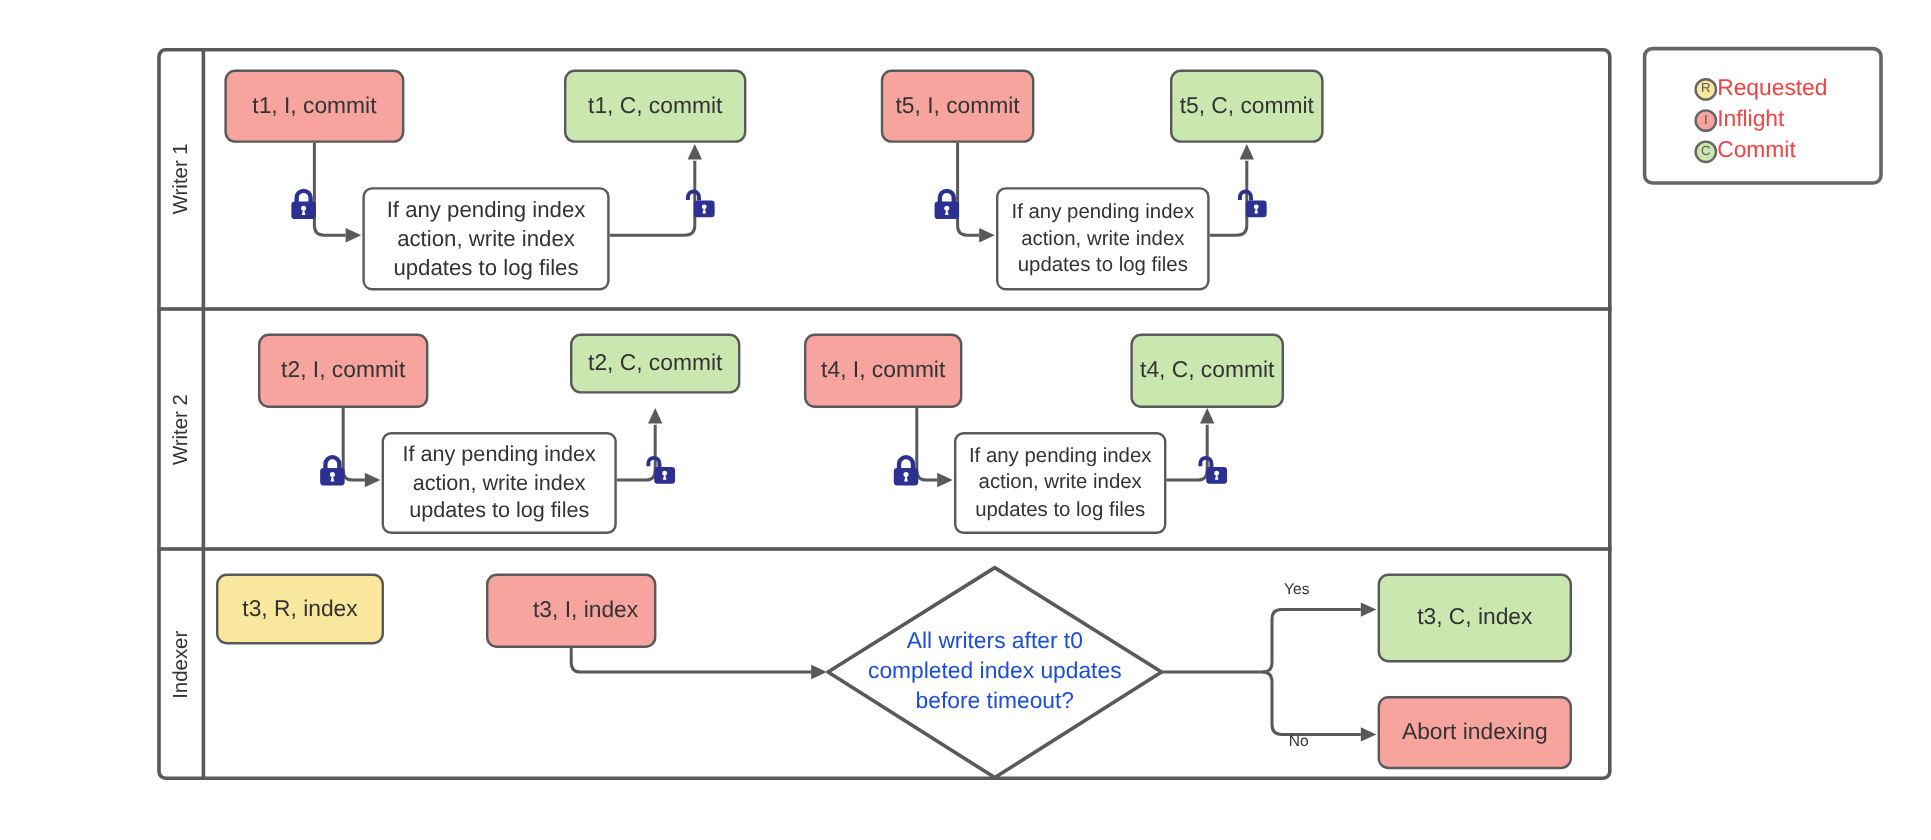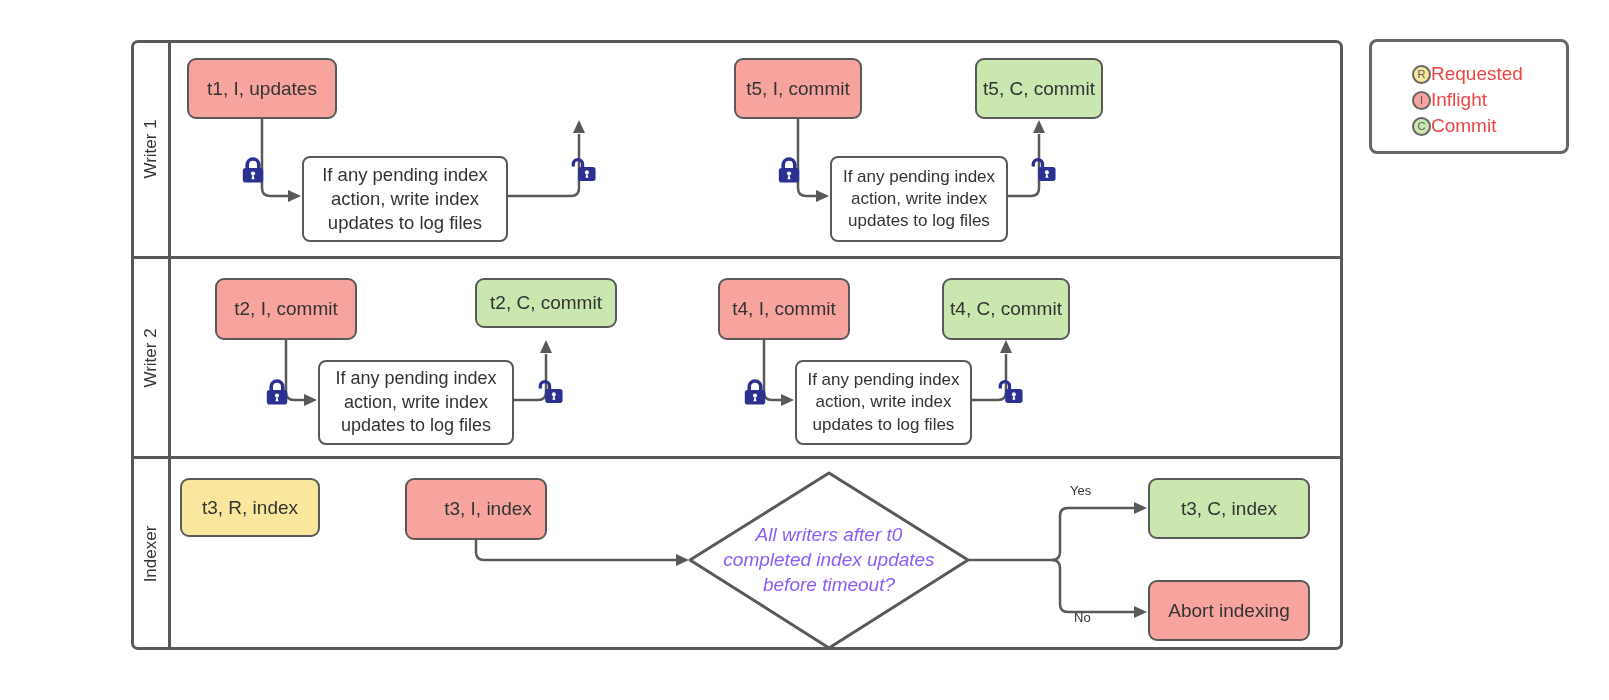--- a/index.html
+++ b/index.html
@@ -10,21 +10,21 @@
   .vline{position:absolute;width:3px;background:#595959;}
   .hline{position:absolute;height:3px;background:#595959;}
   .lane-label{position:absolute;left:151px;font-size:17px;color:#333;white-space:nowrap;
               transform:translate(-50%,-50%) rotate(-90deg);}
   .wires{position:absolute;left:0;top:0;}
   .node{position:absolute;box-sizing:border-box;border:2.5px solid #595959;display:flex;
         align-items:center;justify-content:center;font-size:19px;color:#333;text-align:center;}
   .pill{border-radius:9px;}
   .process{border-radius:8px;background:#ffffff;white-space:pre-line;line-height:1.3;}
   .diamond-label{position:absolute;transform:translate(-50%,-50%);width:280px;text-align:center;
-                 font-size:19px;line-height:1.32;white-space:pre-line;color:#8b5cf6;font-style:italic;}
+                 font-size:19px;line-height:1.32;white-space:pre-line;color:#1d4ed8;}
   .branch-label{position:absolute;font-size:13px;color:#333;}
   .lock{position:absolute;width:26px;height:28px;color:#2b3092;}
   .lock svg{display:block;}
   .legend{position:absolute;box-sizing:border-box;border:3px solid #666666;border-radius:8px;
           background:#fff;padding:22px 10px 0 40px;}
   .legend-row{display:flex;align-items:center;height:20px;margin-bottom:6px;}
   .legend-circle{width:19px;height:19px;border:2px solid #666;border-radius:50%;box-sizing:border-box;
                  display:flex;align-items:center;justify-content:center;font-size:11px;color:#595959;flex:0 0 auto;}
   .legend-label{width:128px;text-align:left;font-size:19px;color:#ef4444;}
 </style>
@@ -65,47 +65,48 @@
       <polygon points="540,353 552,353 546,340"></polygon>
       <polygon points="781,394 781,406 794,400"></polygon>
       <polygon points="1000,353 1012,353 1006,340"></polygon>
       <polygon points="676,554 676,566 689,560"></polygon>
       <polygon points="1134,502 1134,514 1147,508"></polygon>
       <polygon points="1134,606 1134,618 1147,612"></polygon>
     </g>
     <polygon points="690,560 829,473 968,560 829,648" fill="#ffffff" stroke="#595959" stroke-width="3" stroke-linejoin="round"></polygon>
   </svg>
 
-  <div class="node pill" style="left: 187px; top: 58px; width: 150px; height: 61px; background-color: rgb(247, 164, 158);">t1, I, updates</div>
+  <div class="node pill" style="left: 187px; top: 58px; width: 150px; height: 61px; background-color: rgb(247, 164, 158);">t1, I, commit</div>
+  <div class="node pill" style="left: 470px; top: 58px; width: 152px; height: 61px; background-color: rgb(201, 231, 175);">t1, C, commit</div>
   <div class="node process" style="left: 302px; top: 156px; width: 206px; height: 86px; font-size: 18.5px; background-color: rgb(255, 255, 255);">If any pending index
 action, write index
 updates to log files</div>
   <div class="node pill" style="left: 734px; top: 58px; width: 128px; height: 61px; background-color: rgb(247, 164, 158);">t5, I, commit</div>
   <div class="node pill" style="left: 975px; top: 58px; width: 128px; height: 61px; background-color: rgb(201, 231, 175);">t5, C, commit</div>
   <div class="node process" style="left: 830px; top: 156px; width: 178px; height: 86px; font-size: 17px; background-color: rgb(255, 255, 255);">If any pending index
 action, write index
 updates to log files</div>
 
   <div class="node pill" style="left: 215px; top: 278px; width: 142px; height: 62px; background-color: rgb(247, 164, 158);">t2, I, commit</div>
   <div class="node pill" style="left: 475px; top: 278px; width: 142px; height: 50px; background-color: rgb(201, 231, 175);">t2, C, commit</div>
   <div class="node process" style="left: 318px; top: 360px; width: 196px; height: 85px; font-size: 18px; background-color: rgb(255, 255, 255);">If any pending index
 action, write index
 updates to log files</div>
-  <div class="node pill" style="left: 718px; top: 278px; width: 132px; height: 62px; background-color: rgb(247, 164, 158);">t4, I, commit</div>
+  <div class="node pill" style="left: 670px; top: 278px; width: 132px; height: 62px; background-color: rgb(247, 164, 158);">t4, I, commit</div>
   <div class="node pill" style="left: 942px; top: 278px; width: 128px; height: 62px; background-color: rgb(201, 231, 175);">t4, C, commit</div>
   <div class="node process" style="left: 795px; top: 360px; width: 177px; height: 85px; font-size: 17px; background-color: rgb(255, 255, 255);">If any pending index
 action, write index
 updates to log files</div>
 
   <div class="node pill" style="left: 180px; top: 478px; width: 140px; height: 59px; background-color: rgb(249, 231, 158);">t3, R, index</div>
   <div class="node pill" style="left: 405px; top: 478px; width: 142px; height: 62px; background-color: rgb(247, 164, 158); padding-left: 24px;">t3, I, index</div>
   <div class="diamond-label" style="left:829px;top:560px;">All writers after t0
 completed index updates
 before timeout?</div>
-  <div class="node pill" style="left: 1148px; top: 478px; width: 162px; height: 61px; background-color: rgb(201, 231, 175);">t3, C, index</div>
+  <div class="node pill" style="left: 1148px; top: 478px; width: 162px; height: 74px; background-color: rgb(201, 231, 175);">t3, C, index</div>
   <div class="node pill" style="left: 1148px; top: 580px; width: 162px; height: 61px; background-color: rgb(247, 164, 158);">Abort indexing</div>
 
   <div class="branch-label" style="left:1070px;top:483px;">Yes</div>
   <div class="branch-label" style="left:1074px;top:610px;">No</div>
 
   <div class="lock" style="left:240px;top:156px;">
     <svg width="26" height="28" viewBox="0 0 24 28">
         <path d="M6.2 13 V8.8 a5.8 5.8 0 0 1 11.6 0 V13" stroke="currentColor" stroke-width="3.6" fill="none"></path>
         <rect x="1.8" y="12" width="20.4" height="14.5" rx="2.8" fill="currentColor"></rect>
         <circle cx="12" cy="17.5" r="2.1" fill="#fff"></circle>

